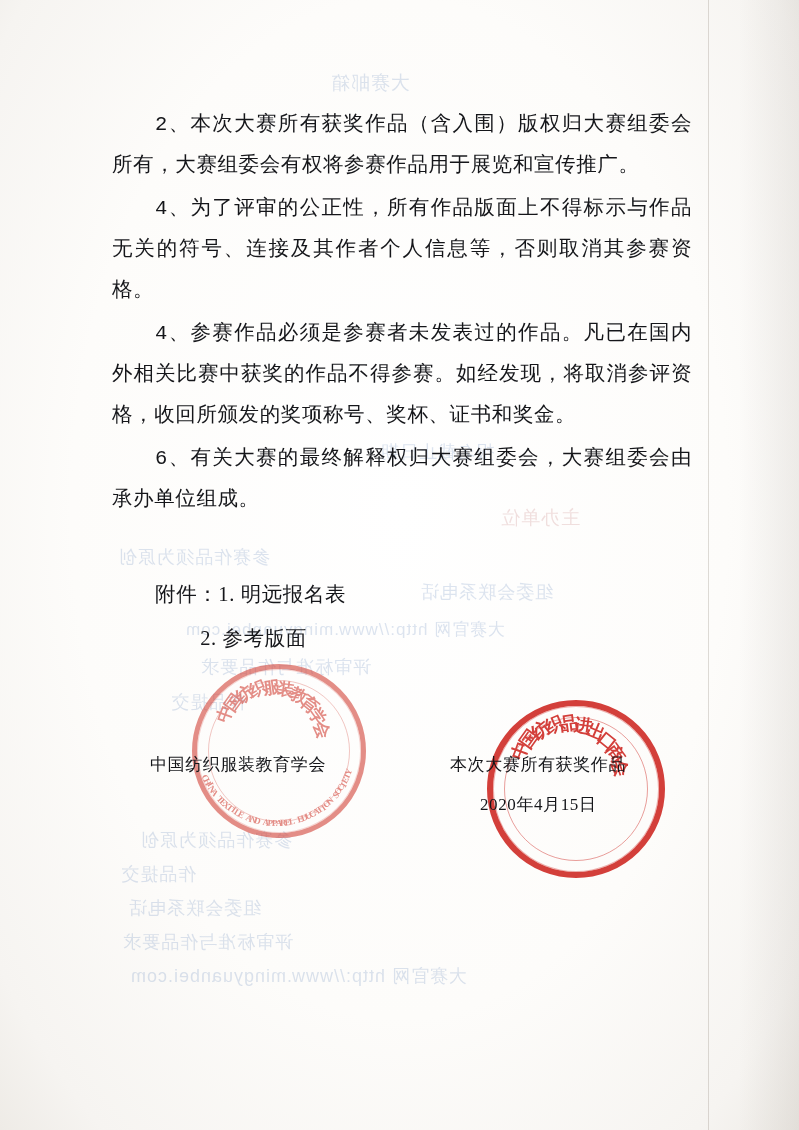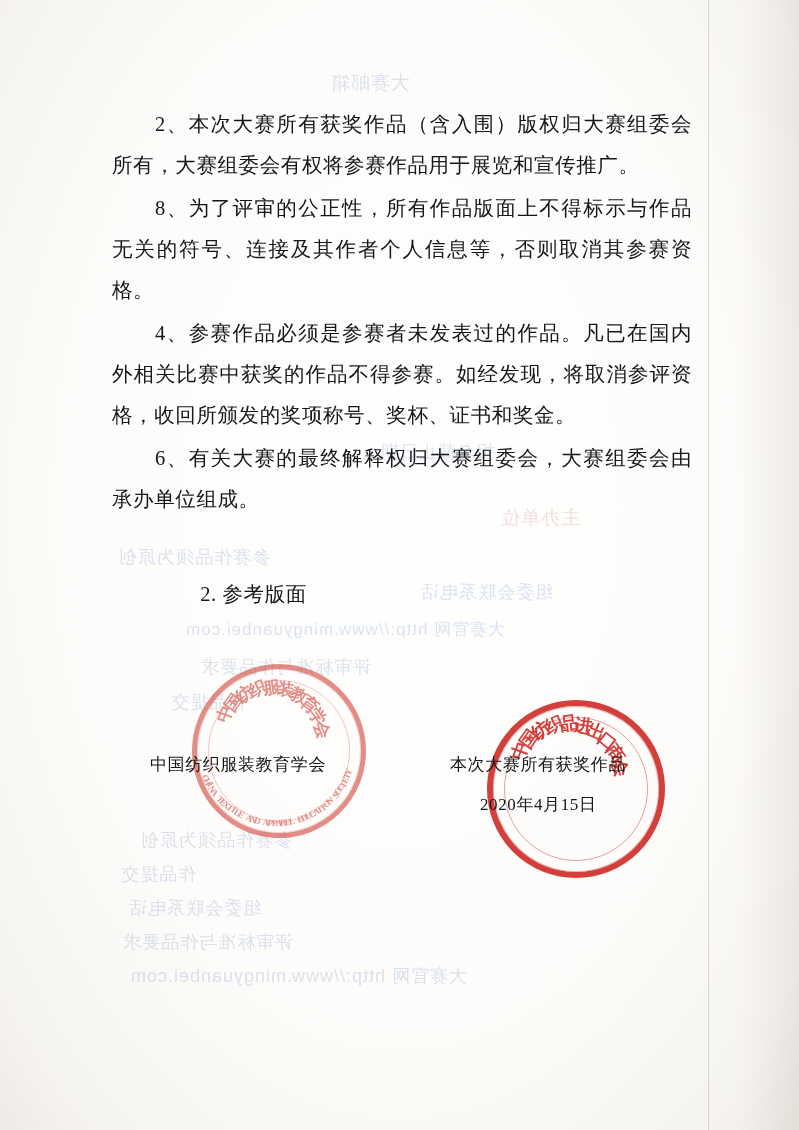--- a/index.html
+++ b/index.html
@@ -65,21 +65,21 @@
     color: #15161a;
     font-size: 20.5px;
     line-height: 41px;
     letter-spacing: 0.6px;
   }
   .para {
     margin: 0 0 2px 0;
     text-align: justify;
     text-justify: inter-ideograph;
   }
-  .indent { text-indent: 2.1em; }
+  .indent { text-indent: 2.1em; font-family: Liberation Mono, monospace; }
 
   .attach-block {
     position: absolute;
     left: 112px;
     top: 572px;
     width: 580px;
     color: #15161a;
     font-size: 20.5px;
     line-height: 44px;
     letter-spacing: 0.6px;
@@ -196,26 +196,27 @@
   <div class="bleed" style="left:200px; top:655px; font-size:18px;">评审标准与作品要求</div>
   <div class="bleed" style="left:170px; top:690px; font-size:18px;">作品提交</div>
   <div class="bleed" style="left:140px; top:828px; font-size:18px;">参赛作品须为原创</div>
   <div class="bleed" style="left:120px; top:862px; font-size:18px;">作品提交</div>
   <div class="bleed" style="left:128px; top:896px; font-size:18px;">组委会联系电话</div>
   <div class="bleed" style="left:122px; top:930px; font-size:18px;">评审标准与作品要求</div>
   <div class="bleed" style="left:130px; top:964px; font-size:18px;">大赛官网 http://www.mingyuanbei.com</div>
 
   <div class="doc-body">
     <p class="para indent">2、本次大赛所有获奖作品（含入围）版权归大赛组委会所有，大赛组委会有权将参赛作品用于展览和宣传推广。</p>
-    <p class="para indent">8、为了评审的公正性，所有作品版面上不得标示与作品无关的符号、连接及其作者个人信息等，否则取消其参赛资格。</p>
+    <p class="para indent">4、为了评审的公正性，所有作品版面上不得标示与作品无关的符号、连接及其作者个人信息等，否则取消其参赛资格。</p>
     <p class="para indent">4、参赛作品必须是参赛者未发表过的作品。凡已在国内外相关比赛中获奖的作品不得参赛。如经发现，将取消参评资格，收回所颁发的奖项称号、奖杯、证书和奖金。</p>
     <p class="para indent">6、有关大赛的最终解释权归大赛组委会，大赛组委会由承办单位组成。</p>
   </div>
 
   <div class="attach-block">
+    <div class="attach-1">附件：1. 明远报名表</div>
     <div class="attach-2">2. 参考版面</div>
   </div>
 
   <div class="stamp" id="stamp-edu">
     <div class="ring"></div>
     <div class="stamp-inner-ring" style="inset:16px; color:#d4493f;"></div>
     <div class="stamp-text" id="edu-cn">
         <span class="stamp-char" style="font-size: 17px; transform: translate(-50%, -50%) translate(-59.2006px, -21.5473px) rotate(290deg);">中</span>
         <span class="stamp-char" style="font-size: 17px; transform: translate(-50%, -50%) translate(-51.2538px, -36.634px) rotate(305.556deg);">国</span>
         <span class="stamp-char" style="font-size: 17px; transform: translate(-50%, -50%) translate(-39.5522px, -49.037px) rotate(321.111deg);">纺</span>

